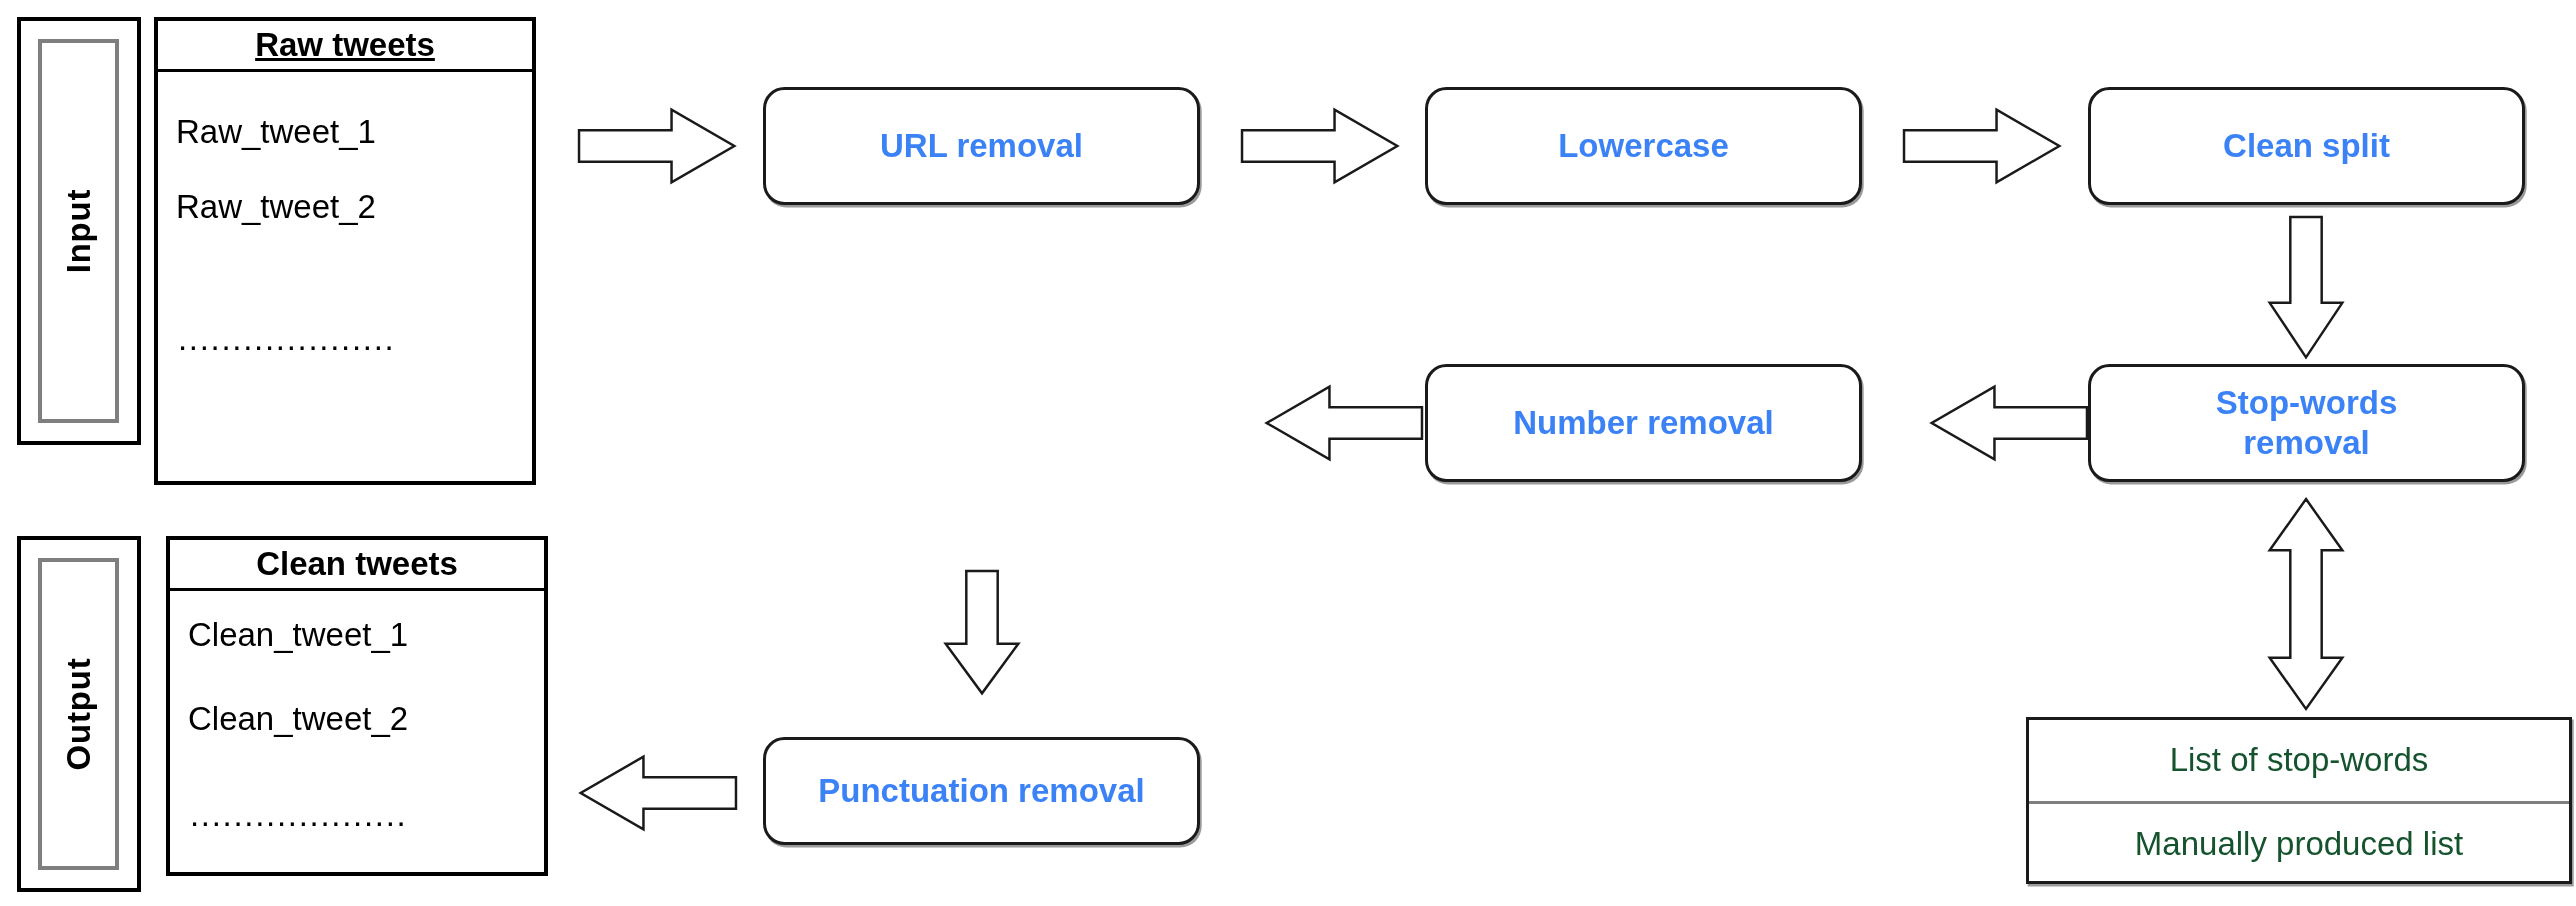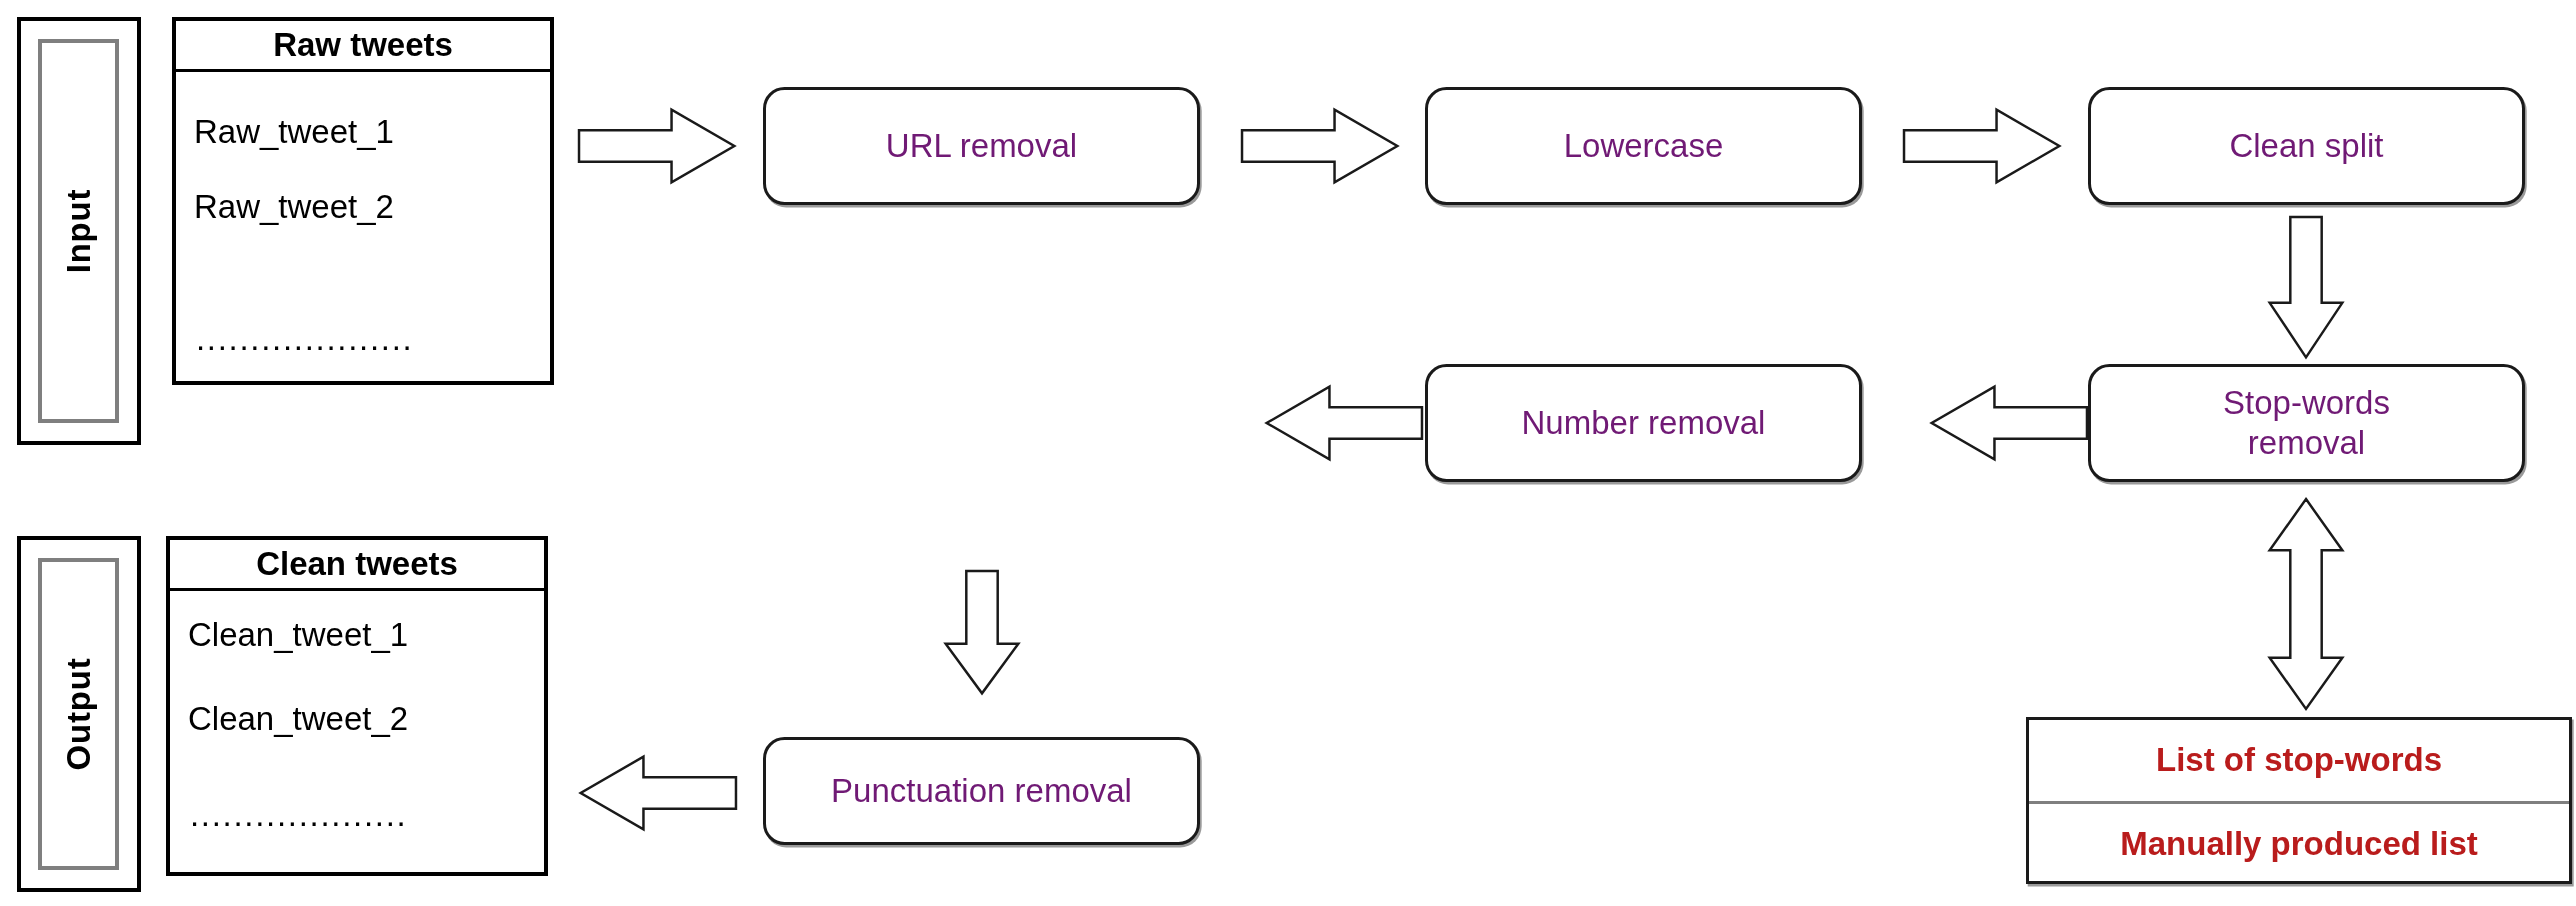--- a/index.html
+++ b/index.html
@@ -81,37 +81,37 @@
     border: 3.3px solid #1a1a1a;
     border-radius: 21.5px;
     background: #ffffff;
     box-shadow: 1.7px 2.5px 0 0 #9a9a9a;
     display: flex;
     align-items: center;
     justify-content: center;
     text-align: center;
     font-size: 33px;
     line-height: 1.22;
-    color: #701a75;
+    color: #3b82f6;
+    font-weight: bold;
   }
 
   
   .sw-box {
     border: 3.3px solid #1a1a1a;
     background: #ffffff;
     box-shadow: 1.7px 2.5px 0 0 #9a9a9a;
   }
   .sw-cell {
     height: 50%;
     display: flex;
     align-items: center;
     justify-content: center;
     font-size: 33px;
-    color: #b91c1c;
-    font-weight: bold;
+    color: #14532d;
   }
   .sw-cell + .sw-cell { border-top: 3.3px solid #7f7f7f; }
 
   
   .arrow { pointer-events: none; }
   .arrow svg { display: block; overflow: visible; }
   .arrow polygon {
     fill: #ffffff;
     stroke: #1a1a1a;
     stroke-width: 3;
@@ -121,21 +121,21 @@
 </head>
 <body>
 
 <div id="canvas">
 
   <div class="abs band-outer" style="left:16.6px; top:16.6px; width:124px; height:428px;">
     <div class="band-inner"></div>
     <div class="band-label">Input</div>
   </div>
 
-  <div class="abs data-box" style="left:172px; top:16.6px; width:382px; height:368px;">
+  <div class="abs data-box" style="left:154px; top:16.6px; width:382px; height:468px;text-decoration:underline;">
     <div class="data-box-header">Raw tweets</div>
     <div class="data-box-body">
       <div class="data-row" style="top:31px;margin-top:10px;">Raw_tweet_1</div>
       <div class="data-row" style="top:116px;">Raw_tweet_2</div>
       <div class="data-dots" style="top:248px;">....................</div>
     </div>
   </div>
 
   <div class="abs band-outer" style="left:16.6px; top:536px; width:124px; height:356px;">
     <div class="band-inner"></div>

